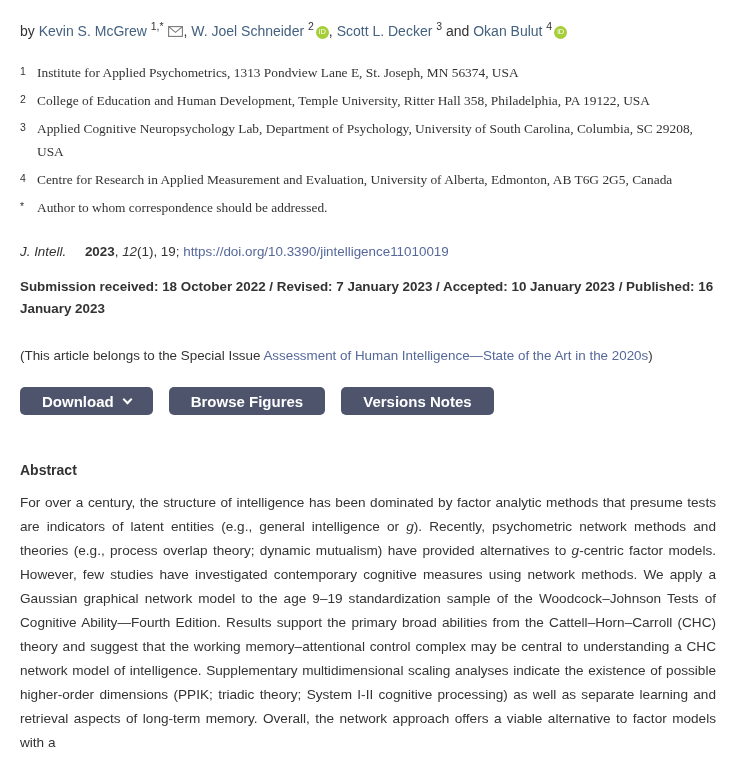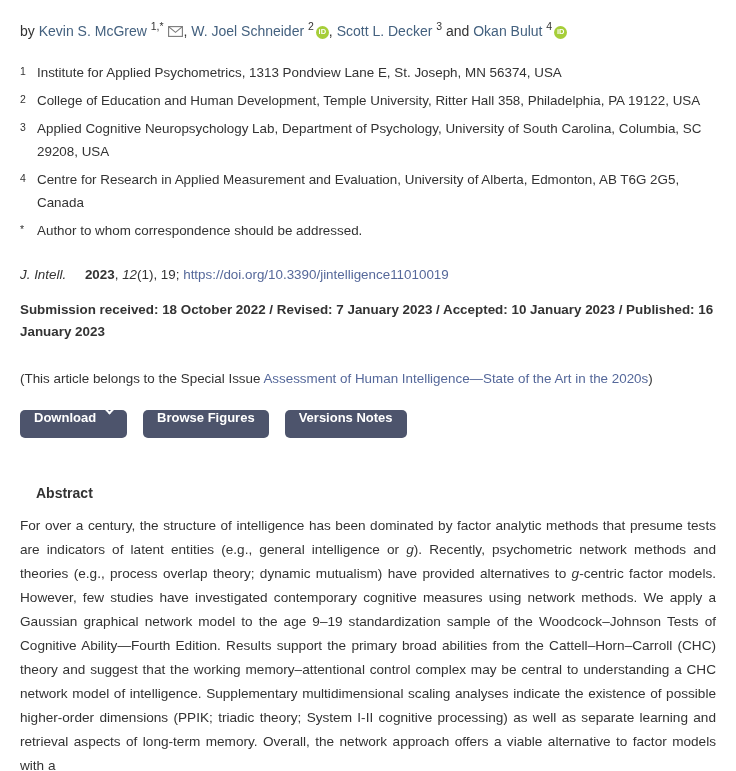--- a/index.html
+++ b/index.html
@@ -46,69 +46,69 @@
   .authors sup { font-size: 10.5px; }
   .orcid {
     display: inline-flex;
     align-items: center;
     justify-content: center;
     width: 13px; height: 13px;
     border-radius: 50%;
     background: var(--orcid-green);
     color: #fff;
     font-size: 7.5px;
-    font-weight: bold;
+    font-weight: normal;
     vertical-align: 2px;
     margin-left: 2px;
     cursor: pointer;
   }
   .mail { display: inline-block; vertical-align: -1px; margin-left: 2px; cursor: pointer; }
 
   .affils { margin-top: 19px; font-size: 13.4px; }
   .affil { display: flex; line-height: 23px; margin-bottom: 5px; }
   .affil-sup { flex: 0 0 17px; font-size: 10.5px; padding-top: 1px; line-height: 18px; }
-  .affil-text { flex: 1; }
+  .affil-text { flex: 1; font-family: Liberation Serif, serif; }
 
   .citation { margin: 23px 0 0 0; font-size: 13.4px; line-height: 20px; }
   .dates {
     margin: 14px 0 11px 0;
     font-size: 13.4px;
     font-weight: bold;
     line-height: 22px;
   }
   .special { margin: 26px 0 0 0; font-size: 13.4px; line-height: 20px; }
 
   .btn-row { margin-top: 21px; display: flex; gap: 16px; }
   .btn {
     appearance: none;
     border: none;
     background: var(--button-bg);
     color: var(--button-text);
     font-family: "Liberation Sans", "DejaVu Sans", sans-serif;
-    font-size: 13px;
+    font-size: 15px;
     font-weight: bold;
     height: 28px;
-    padding: 0 14px;
+    padding: 0 22px;
     border-radius: 5px;
     cursor: pointer;
     display: inline-flex;
-    align-items: flex-start;
+    align-items: center;
     justify-content: center;
   }
   .chev {
     display: inline-block;
     width: 7px; height: 7px;
     border-right: 2px solid #fff;
     border-bottom: 2px solid #fff;
     transform: rotate(45deg);
     margin-left: 10px;
     margin-top: -4px;
   }
   .abs-h {
-    margin: 47px 0 0 16px;
+    margin: 47px 0 0 0;
     font-size: 14px;
     font-weight: bold;
     color: var(--body-text);
   }
   .abs {
     margin: 13px 0 12px 0;
     font-size: 13.6px;
     line-height: 24px;
     text-align: justify;
   }

